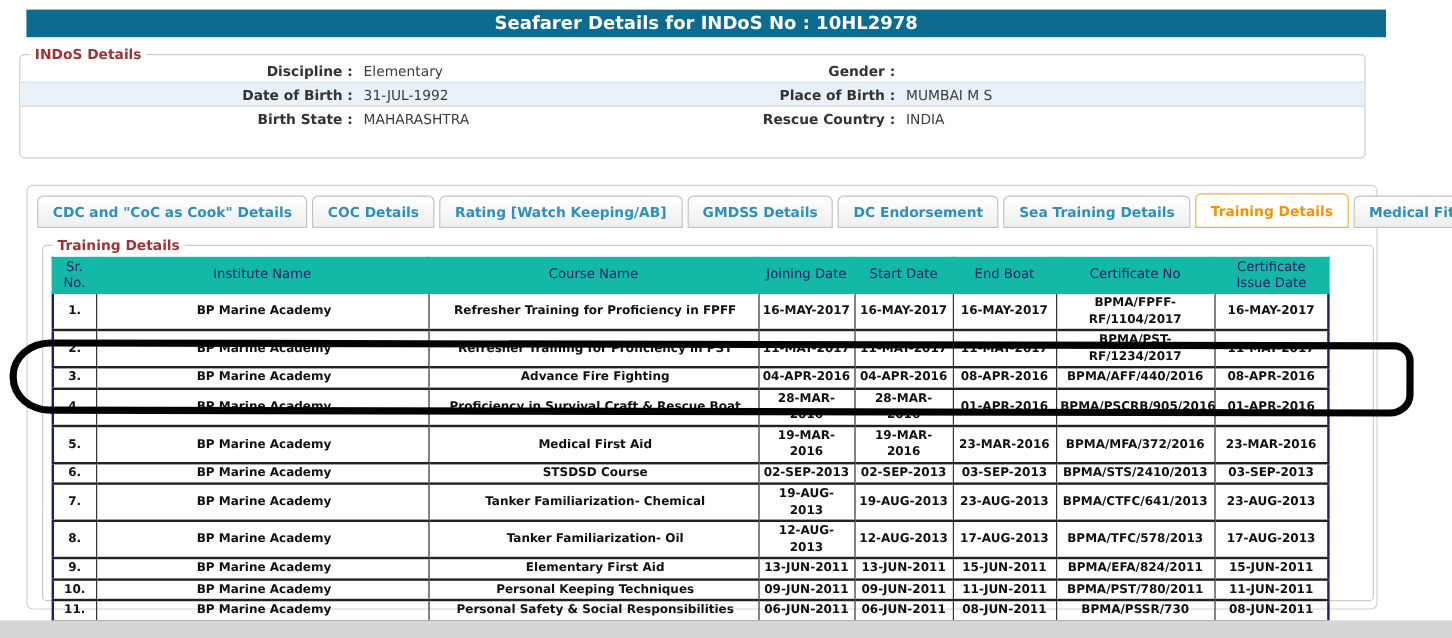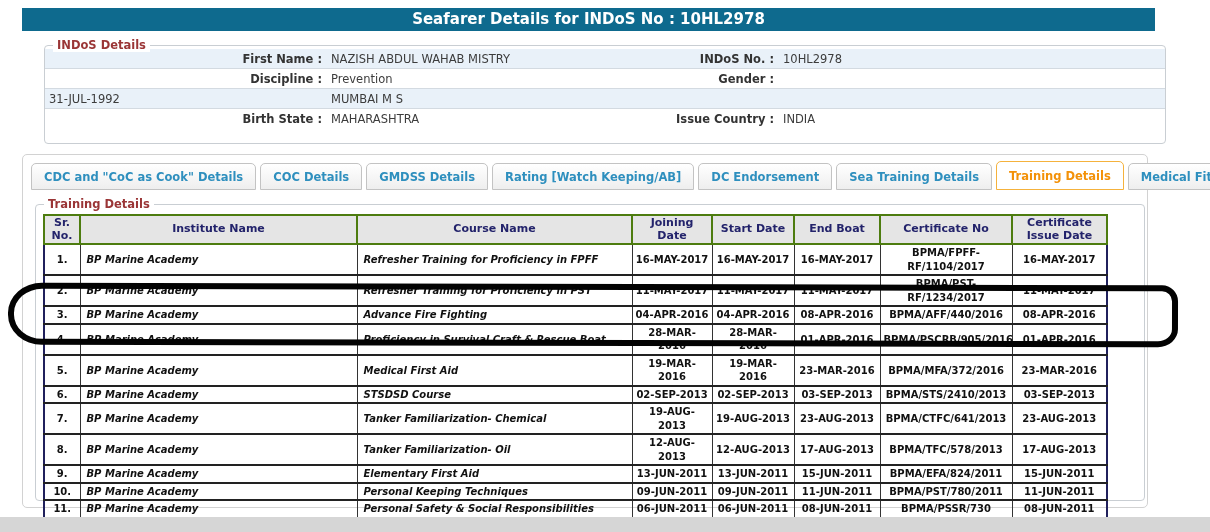--- a/index.html
+++ b/index.html
@@ -11,21 +11,21 @@
   .title-bar { position:absolute; left:22px; top:8px; width:1133px; height:23px;
     background:#0e6a8e; color:#ffffff; font-weight:bold; font-size:15px;
     text-align:center; line-height:23px; }
 
   
   .fieldset { position:absolute; border:1px solid #c9ced3; border-radius:4px; background:#fff; }
   .legend { position:absolute; top:-7px; left:8px; background:#ffffff; padding:0 4px;
     color:#9a3536; font-weight:bold; font-size:11.5px; line-height:13px; }
 
   
-  .indos-fieldset { left:44px; top:45px; width:1122px; height:99px; }
+  .indos-fieldset { left:16px; top:45px; width:1122px; height:87px; }
   .indos-rows { padding-top:3px; }
   .ind-row { display:grid; grid-template-columns:282px 218px 234px 1fr;
     height:20px; line-height:20px; border-bottom:1px solid #d3dae1; font-size:11.5px; }
   .ind-row:last-child { border-bottom:none; }
   .ind-row.stripe { background:#e9f1f9; }
   .ind-row .l { text-align:right; font-weight:bold; color:#333; padding-right:5px; white-space:nowrap; }
   .ind-row .v { text-align:left; color:#3c3c3c; padding-left:4px; white-space:nowrap; }
 
   
   .tab-panel { position:absolute; left:22px; top:154px; width:1126px; height:354px;
@@ -34,74 +34,70 @@
   .tab-bar { position:absolute; left:8px; top:6px; display:flex; gap:4px; align-items:flex-end; }
   .tab { height:27px; line-height:26px; padding:0 12px; border:1px solid #c3c3c3;
     border-radius:5px 5px 0 0; background:linear-gradient(#ffffff,#eeeeee);
     color:#2e8fbe; font-weight:bold; font-size:11.5px; white-space:nowrap; cursor:pointer; }
   .tab.active { color:#f39108; border:1px solid #f5b23c; background:#ffffff; height:29px; line-height:28px; }
 
   
   .training-fieldset { left:12px; top:49px; width:1110px; height:297px; }
   table.training { border-collapse:collapse; table-layout:fixed; width:1063px;
     margin:9px 0 0 7px; border:2px solid #20205c; }
-  table.training th { background:#e5e5e5; color:#23236b; font-weight:bold; font-size:11px;
-    border:2px solid #4d7c0f; padding:1px 2px; line-height:1.15; text-align:center; }
+  table.training th { background:#14b8a6; color:#23236b; font-weight:normal; font-size:11px;
+    border:2px solid #14b8a6; padding:1px 2px; line-height:1.15; text-align:center; }
   table.training td { border:1px solid #333; border-bottom:2px solid #222;
     font-size:10px; font-weight:bold; color:#111; text-align:center;
     padding:1px 3px; line-height:1.35; }
-  table.training td.left { text-align:left; padding-left:6px;font-style:italic; }
+  table.training td.left { text-align:center; padding-left:6px; }
 
   
   .annotation-oval { position:absolute; left:8px; top:284px; width:1170px; height:62px;
     border:6px solid #030303;
     border-radius:34px 16px 20px 34px / 30px 16px 18px 30px;
     transform:rotate(0.12deg); pointer-events:none; z-index:10; background:transparent; }
 
   
   .bottom-band { position:absolute; left:0; top:517px; width:1210px; height:15px; background:#d6d6d6; }
 </style>
 </head>
 <body>
 
 <div class="title-bar">Seafarer Details for INDoS No : 10HL2978</div>
 
 <div class="fieldset indos-fieldset">
   <span class="legend">INDoS Details</span>
   <div class="indos-rows">
-      <div class="ind-row stripe">
-        <div class="l">First Name :</div>
-        <div class="v">NAZISH ABDUL WAHAB MISTRY</div>
-        <div class="l">INDoS No. :</div>
-        <div class="v">10HL2978</div>
-      </div>
       <div class="ind-row">
         <div class="l">Discipline :</div>
-        <div class="v">Prevention</div>
+        <div class="v">Elementary</div>
         <div class="l">Gender :</div>
       </div>
       <div class="ind-row stripe">
+        <div class="l">Date of Birth :</div>
         <div class="v">31-JUL-1992</div>
+        <div class="l">Place of Birth :</div>
         <div class="v">MUMBAI M S</div>
       </div>
       <div class="ind-row">
         <div class="l">Birth State :</div>
         <div class="v">MAHARASHTRA</div>
-        <div class="l">Issue Country :</div>
+        <div class="l">Rescue Country :</div>
         <div class="v">INDIA</div>
       </div>
     </div>
 </div>
 
 <div class="tab-panel">
   <div class="tab-bar">
       <div class="tab">CDC and "CoC as Cook" Details</div>
       <div class="tab">COC Details</div>
+      <div class="tab">Rating [Watch Keeping/AB]</div>
       <div class="tab">GMDSS Details</div>
-      <div class="tab">Rating [Watch Keeping/AB]</div>
       <div class="tab">DC Endorsement</div>
       <div class="tab">Sea Training Details</div>
       <div class="tab active">Training Details</div>
       <div class="tab">Medical Fitness Certificate</div>
     </div>
 
   <div class="fieldset training-fieldset">
     <span class="legend">Training Details</span>
     <table class="training">
       <colgroup>

